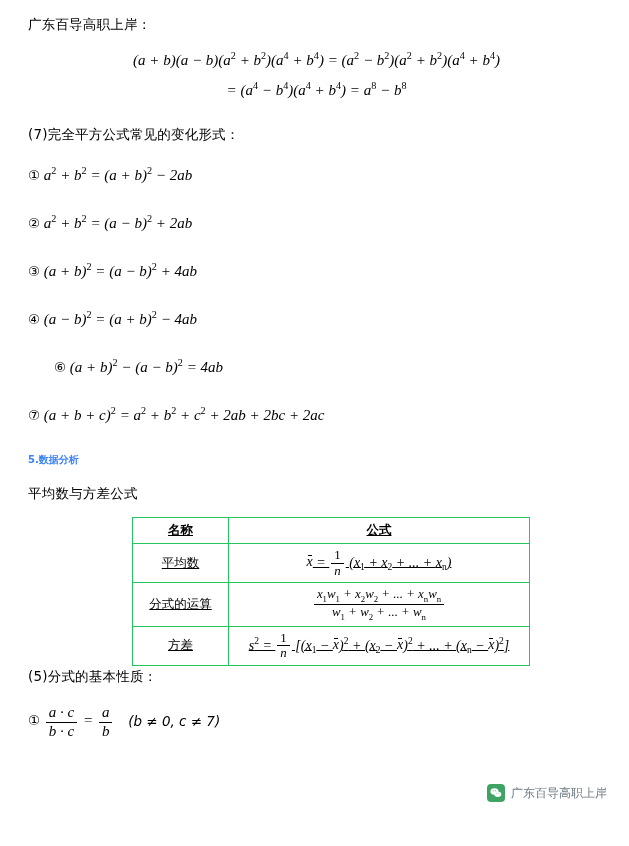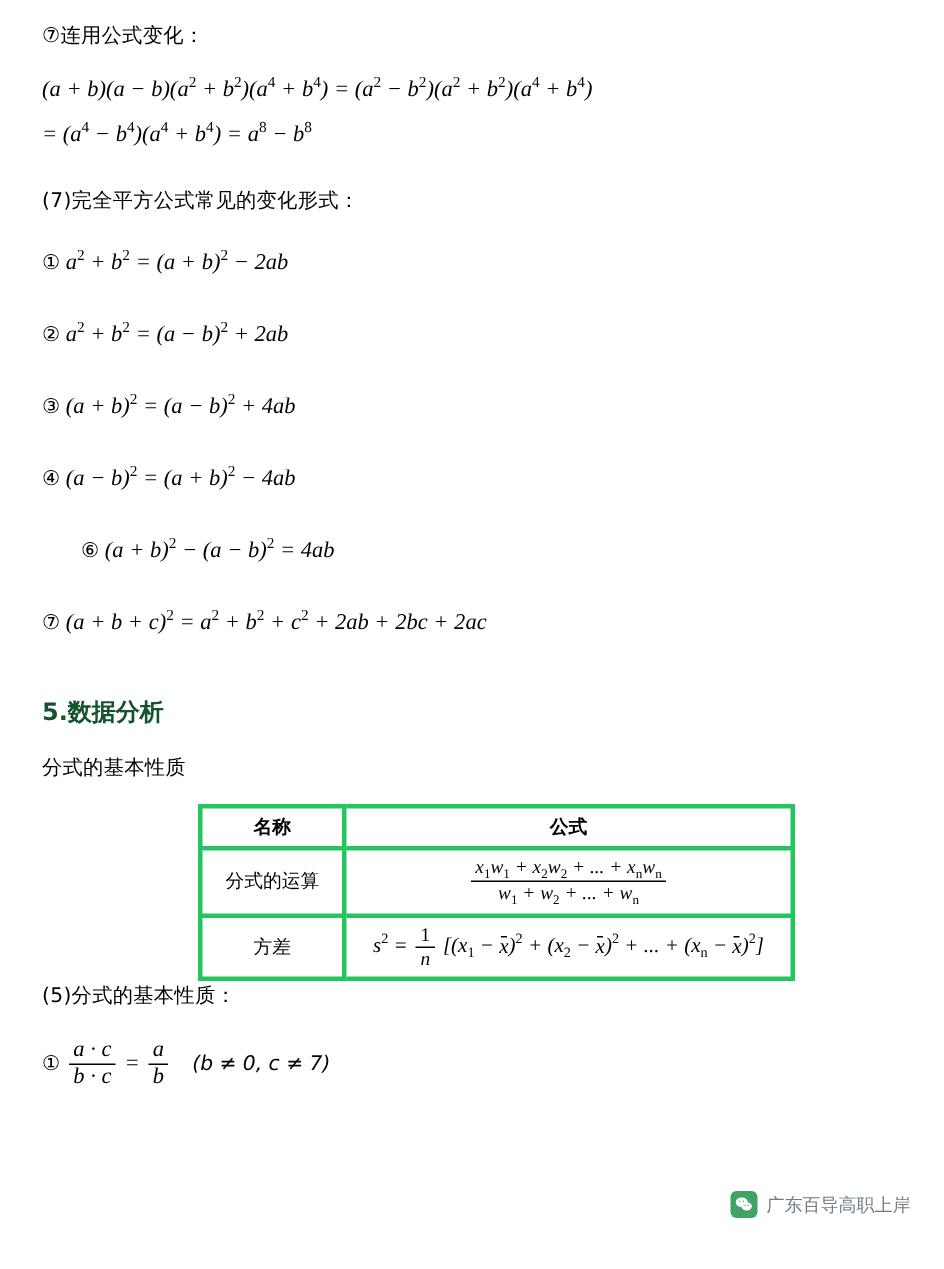--- a/index.html
+++ b/index.html
@@ -17,43 +17,43 @@
 
   .cn { font-family: "DejaVu Sans", "Liberation Sans", sans-serif; }
 
   .line-cn {
     font-size: 13.5px;
     line-height: 1.5;
     margin: 0 0 14px 0;
     letter-spacing: 0.2px;
   }
   .heading-blue {
-    color: #14532d;
+    color: #3b82f6;
     font-weight: bold;
-    font-size: 16px;
-    margin: 38px 0 16px 0;
+    font-size: 10px;
+    margin: 26px 0 16px 0;
     font-family: "DejaVu Sans", "Liberation Sans", sans-serif;
   }
   .heading-blue.tight { margin-top: 22px; }
 
   
   .math {
     font-family: "Liberation Serif", "DejaVu Serif", serif;
     font-size: 15px;
     font-style: italic;
     margin: 0 0 14px 0;
     line-height: 1.6;
     white-space: nowrap;
   }
   sup { font-size: 0.68em; font-style: normal; vertical-align: super; }
   sub { font-size: 0.68em; font-style: normal; vertical-align: sub; }
   .num { font-style: normal; }
   .circnum { font-style: normal; font-family: "DejaVu Sans", sans-serif; font-size: 13.5px; }
 
-  .mathblock { margin-bottom: 12px; }
+  .mathblock { margin-bottom: 12px; text-align: center; }
   .mathblock .math { margin-bottom: 6px; }
 
   
   .frac {
     display: inline-block;
     vertical-align: middle;
     text-align: center;
     font-size: 0.92em;
     line-height: 1.15;
     margin: 0 2px;
@@ -67,41 +67,42 @@
     border-top: 1px solid #000; height: 0;
   }
 
   
   table.formula-table {
     border-collapse: collapse;
     margin: 8px 0 0 104px;
     width: 398px;
   }
   table.formula-table td, table.formula-table th {
-    border: 3px solid #22c55e;
+    border: 1px solid #22c55e;
     padding: 4px 6px;
     text-align: center;
     vertical-align: middle;
     font-family: "DejaVu Sans", "Liberation Sans", sans-serif;
     font-size: 12.5px;
     font-weight: normal;
+    text-decoration: underline;
   }
   table.formula-table th { font-weight: bold; }
   table.formula-table td.namecell { width: 96px; }
   table.formula-table td.fcell {
     font-family: "Liberation Serif", "DejaVu Serif", serif;
     font-size: 14px;
     font-style: italic;
   }
 
   
   .footer-badge {
     position: absolute;
     right: 22px;
-    bottom: 34px;
+    bottom: 44px;
     display: flex;
     align-items: center;
     gap: 6px;
   }
   .badge-icon {
     width: 18px; height: 18px;
     border-radius: 4px;
     background: #3fa463;
     display: flex; align-items: center; justify-content: center;
   }
@@ -112,21 +113,21 @@
     font-family: "DejaVu Sans", "Liberation Sans", sans-serif;
   }
   .note-paren { font-family: "DejaVu Sans","Liberation Sans",sans-serif; font-size:13.5px; }
   .ml { margin-left: 10px; }
 </style>
 </head>
 <body>
 
 <div class="page">
 
-  <div class="line-cn cn">⑦连用公式变化：</div>
+  <div class="line-cn cn">广东百导高职上岸：</div>
 
   <div class="mathblock">
     <div class="math">
       (<i>a</i> + <i>b</i>)(<i>a</i> − <i>b</i>)(<i>a</i><sup>2</sup> + <i>b</i><sup>2</sup>)(<i>a</i><sup>4</sup> + <i>b</i><sup>4</sup>) = (<i>a</i><sup>2</sup> − <i>b</i><sup>2</sup>)(<i>a</i><sup>2</sup> + <i>b</i><sup>2</sup>)(<i>a</i><sup>4</sup> + <i>b</i><sup>4</sup>)
     </div>
     <div class="math">
       = (<i>a</i><sup>4</sup> − <i>b</i><sup>4</sup>)(<i>a</i><sup>4</sup> + <i>b</i><sup>4</sup>) = <i>a</i><sup>8</sup> − <i>b</i><sup>8</sup>
     </div>
   </div>
 
@@ -146,27 +147,35 @@
   </div>
   <div class="math" style="margin-top:24px;margin-left:26px;">
     <span class="circnum">⑥</span> (<i>a</i> + <i>b</i>)<sup>2</sup> − (<i>a</i> − <i>b</i>)<sup>2</sup> = 4<i>ab</i>
   </div>
   <div class="math" style="margin-top:24px;">
     <span class="circnum">⑦</span> (<i>a</i> + <i>b</i> + <i>c</i>)<sup>2</sup> = <i>a</i><sup>2</sup> + <i>b</i><sup>2</sup> + <i>c</i><sup>2</sup> + 2<i>ab</i> + 2<i>bc</i> + 2<i>ac</i>
   </div>
 
   <div class="heading-blue">5.数据分析</div>
 
-  <div class="line-cn cn">分式的基本性质</div>
+  <div class="line-cn cn">平均数与方差公式</div>
 
   <table class="formula-table">
     <tbody>
         <tr>
       <th class="namecell">名称</th>
       <th>公式</th>
+    </tr>
+    <tr>
+      <td class="namecell">平均数</td>
+      <td class="fcell">
+        <span class="over"><i>x</i><span class="bar"></span></span> =
+        <span class="frac"><span class="top num">1</span><span class="bot"><i>n</i></span></span>
+        (<i>x</i><sub>1</sub> + <i>x</i><sub>2</sub> + ... + <i>x</i><sub>n</sub>)
+      </td>
     </tr>
     <tr>
       <td class="namecell">分式的运算</td>
       <td class="fcell">
         <span class="frac" style="font-size:0.92em;">
           <span class="top"><i>x</i><sub>1</sub><i>w</i><sub>1</sub> + <i>x</i><sub>2</sub><i>w</i><sub>2</sub> + ... + <i>x</i><sub>n</sub><i>w</i><sub>n</sub></span>
           <span class="bot"><i>w</i><sub>1</sub> + <i>w</i><sub>2</sub> + ... + <i>w</i><sub>n</sub></span>
         </span>
       </td>
     </tr>

